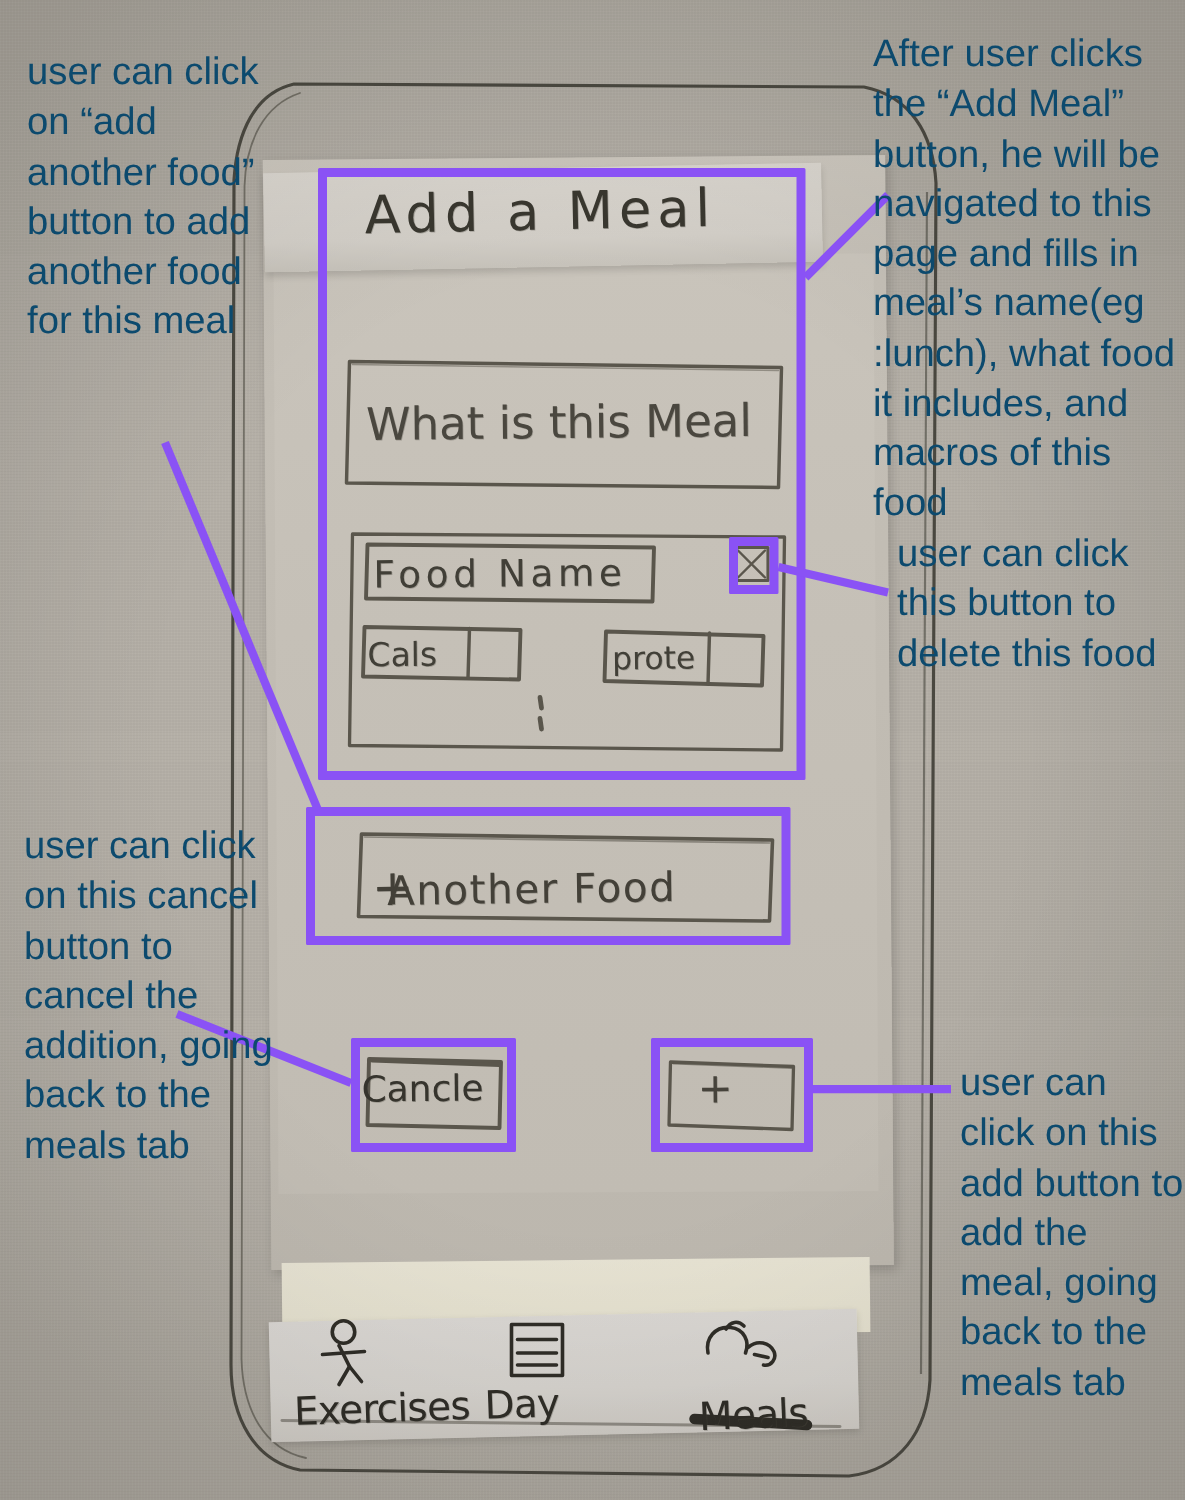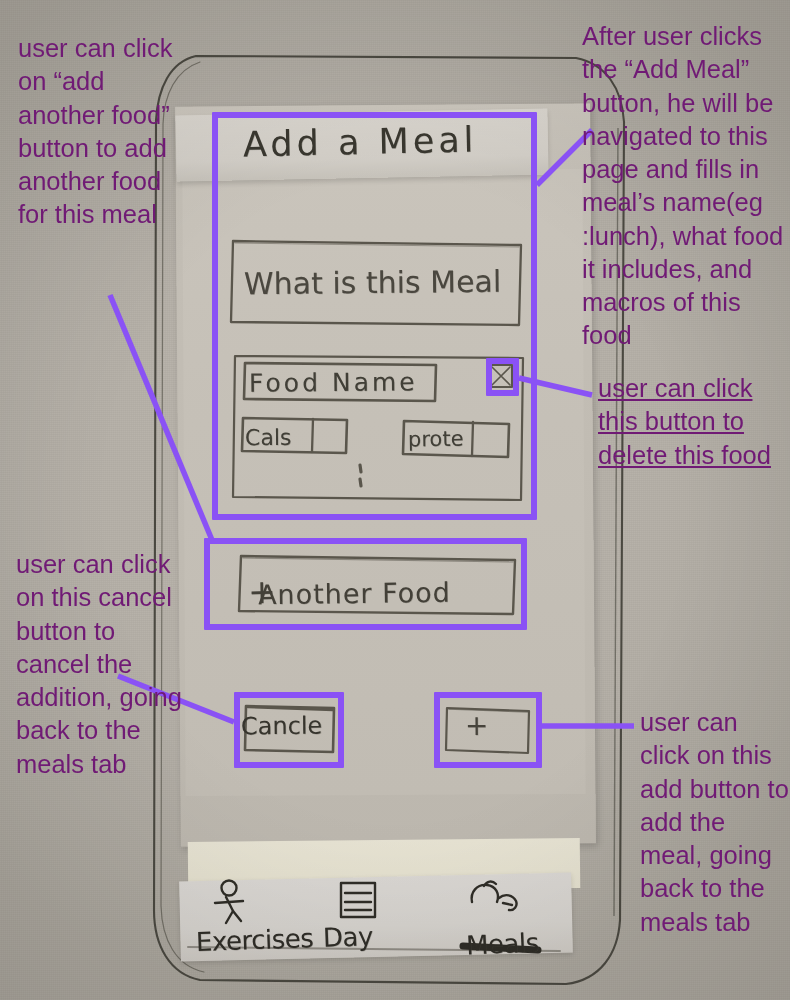--- a/index.html
+++ b/index.html
@@ -196,29 +196,29 @@
   }
   .box-form   { left: 212px; top: 112px;  width: 325px; height: 408px; }
   .box-delete { left: 486px; top: 358px;  width: 33px;  height: 38px; }
   .box-anotherfood { left: 204px; top: 538px; width: 323px; height: 92px; }
   .box-cancel { left: 234px; top: 692px; width: 110px; height: 76px; }
   .box-add    { left: 434px; top: 692px; width: 108px; height: 76px; }
 
   
   .anno {
     position: absolute;
-    color: #701a75;
+    color: #0c4a6e;
     font-family: "Liberation Sans", sans-serif;
     font-size: 25.5px;
     line-height: 1.305;
     font-weight: 400;
   }
   .anno-tl { left: 18px;  top: 32px;  width: 175px; }
   .anno-tr { left: 582px; top: 20px;  width: 205px; }
-  .anno-mr { left: 598px; top: 372px; width: 190px; text-decoration: underline; }
+  .anno-mr { left: 598px; top: 353px; width: 190px; }
   .anno-bl { left: 16px;  top: 516px; width: 178px; margin-top: 32px; }
   .anno-br { left: 640px; top: 706px; width: 150px; }
 
   
   .leaders { position:absolute; left:0; top:0; width:790px; height:1000px; pointer-events:none; }
   .leaders svg { display:block; width:790px; height:1000px; overflow: visible; }
 </style>
 </head>
 <body>
 

